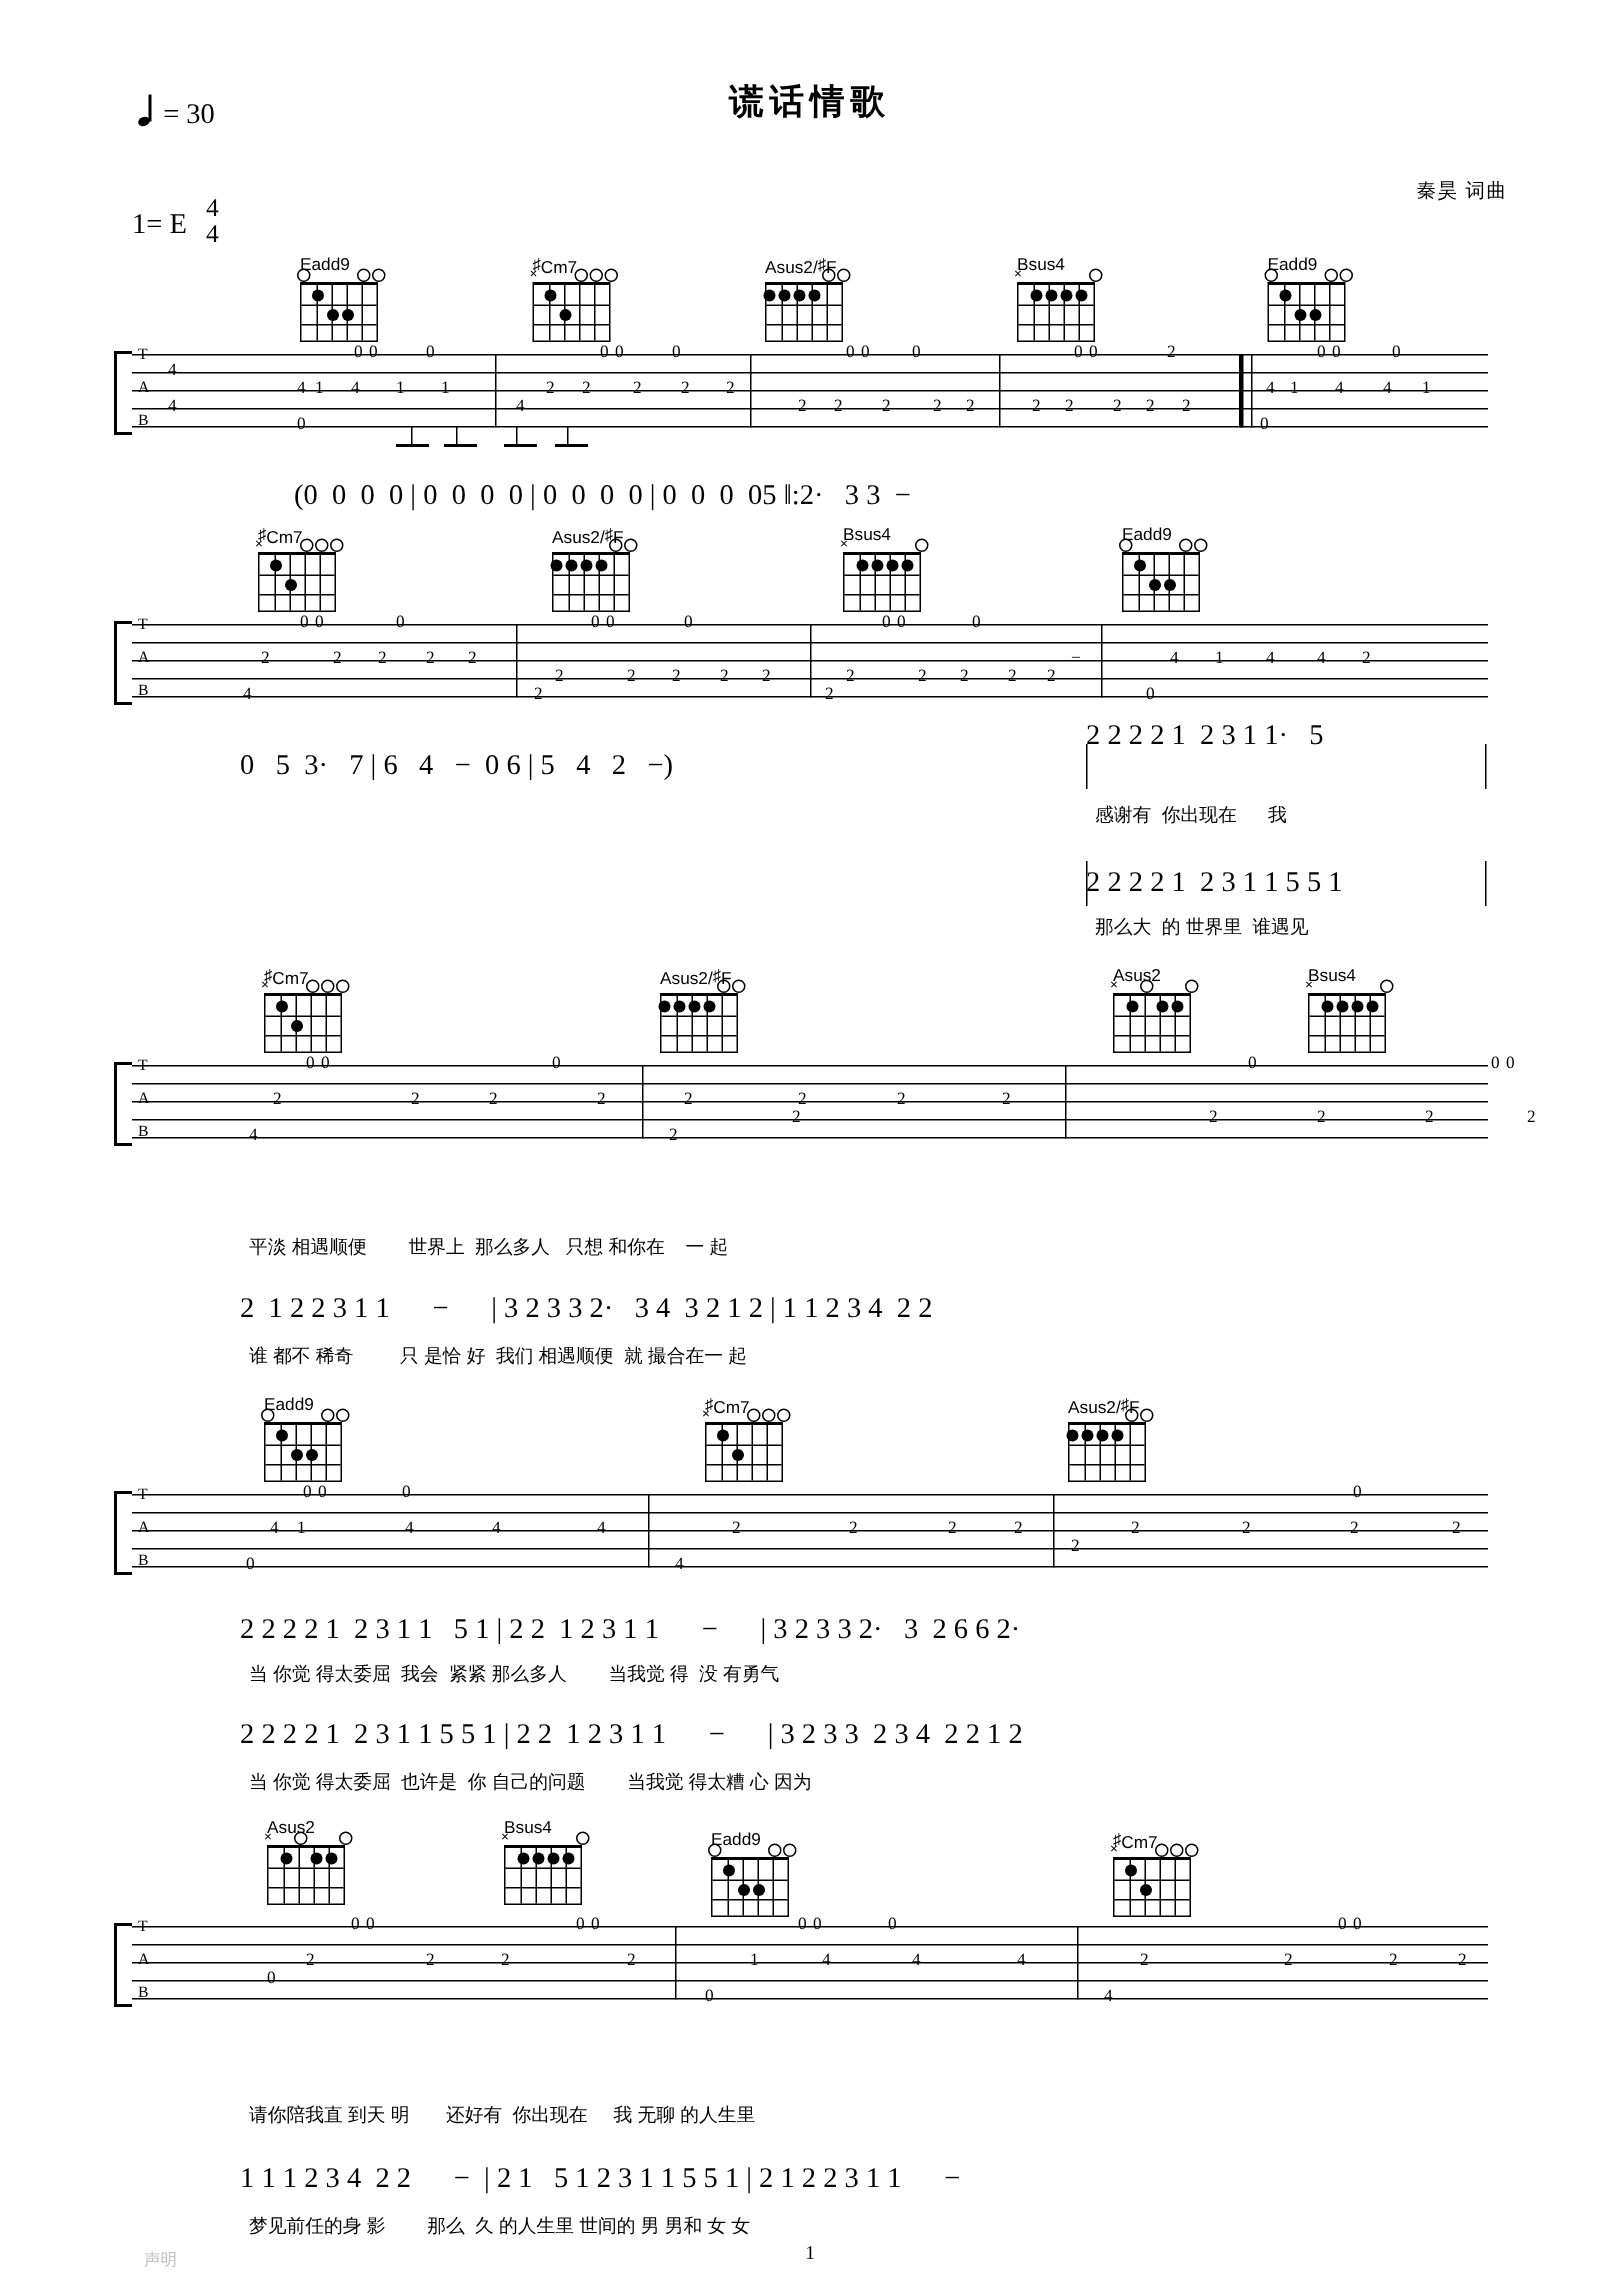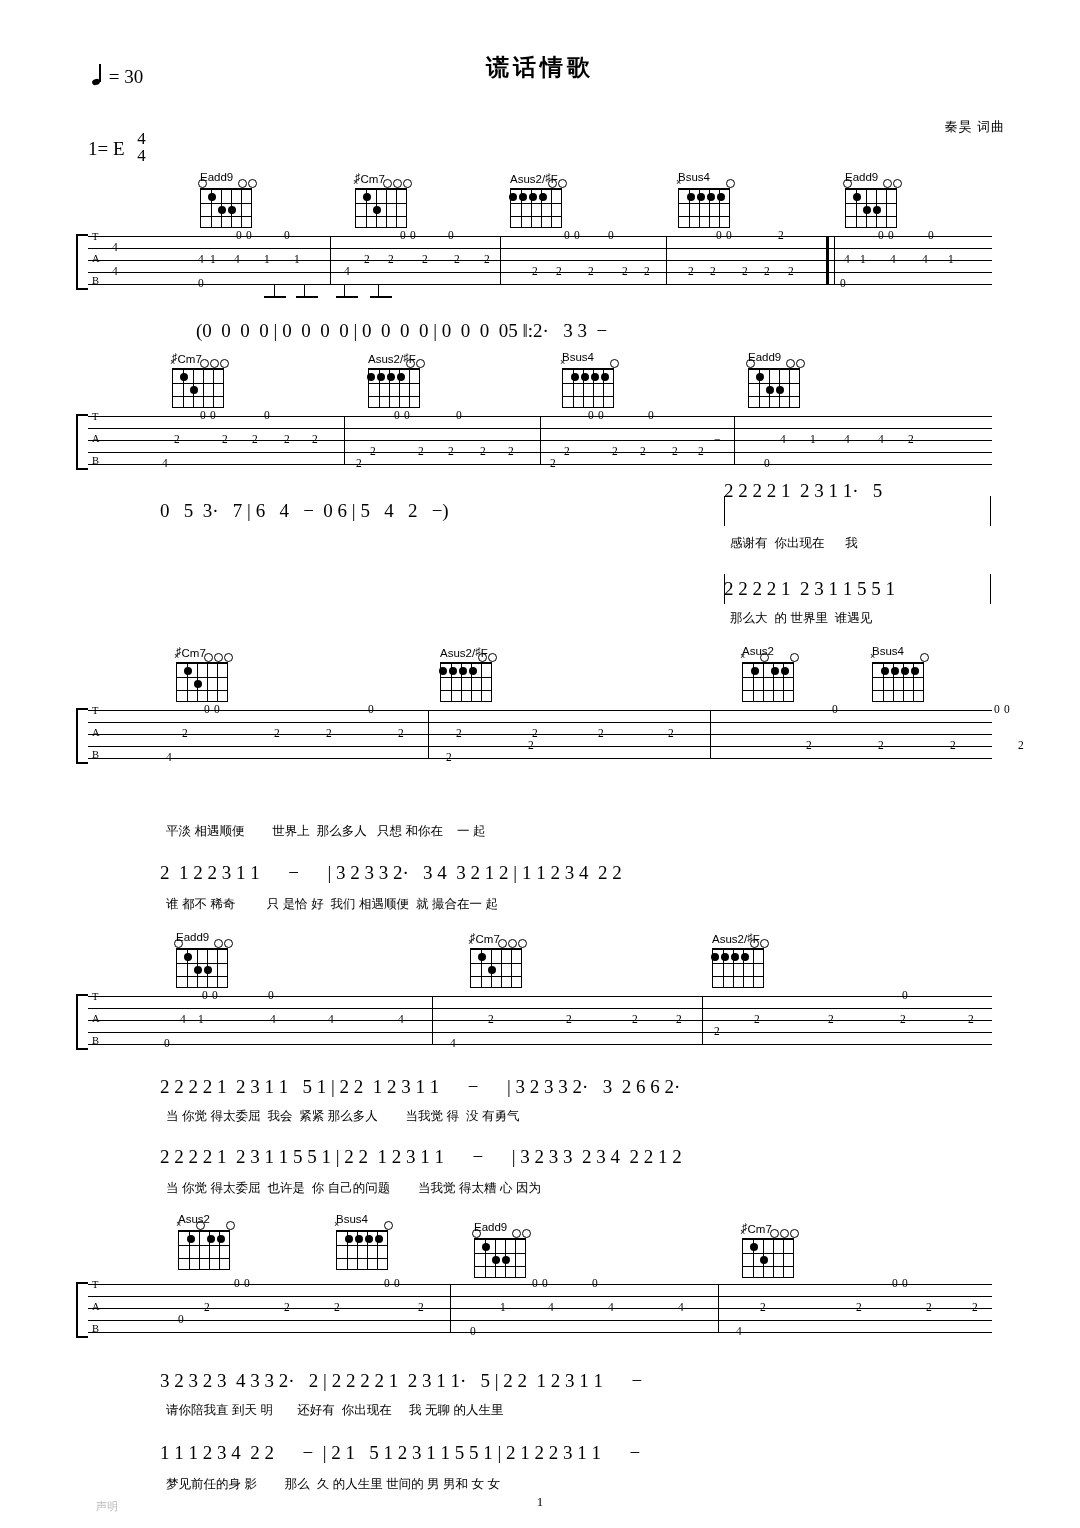--- a/index.html
+++ b/index.html
@@ -695,20 +695,19 @@
       <span class="tnum" style="left:804px;top:-3px;">0</span>
         <span class="tnum" style="left:814px;top:-3px;">0</span>
       <span class="tnum" style="left:672px;top:21px;">2</span>
         <span class="tnum" style="left:768px;top:21px;">2</span>
         <span class="tnum" style="left:838px;top:21px;">2</span>
         <span class="tnum" style="left:884px;top:21px;">2</span>
       <span class="tnum" style="left:648px;top:45px;">4</span>
     </div>
   </div>
 
-  <div class="nrow" style="top:1370px;left:160px;">3 2 3 2 3  4 3 3 2·   2 | 2 2 2 2 1  2 3 1 1·   5 | 2 2  1 2 3 1 1      −</div>
   <div class="lyr" style="top:1402px;left:166px;">请你陪我直 到天 明       还好有  你出现在     我 无聊 的人生里</div>
   <div class="nrow" style="top:1442px;left:160px;">1 1 1 2 3 4  2 2      −  | 2 1   5 1 2 3 1 1 5 5 1 | 2 1 2 2 3 1 1      −</div>
   <div class="lyr" style="top:1476px;left:166px;">梦见前任的身 影        那么  久 的人生里 世间的 男 男和 女 女</div>
 
   <div class="wm">声明</div>
   <div class="pageno">1</div>
 </div>
 
 </body></html>

